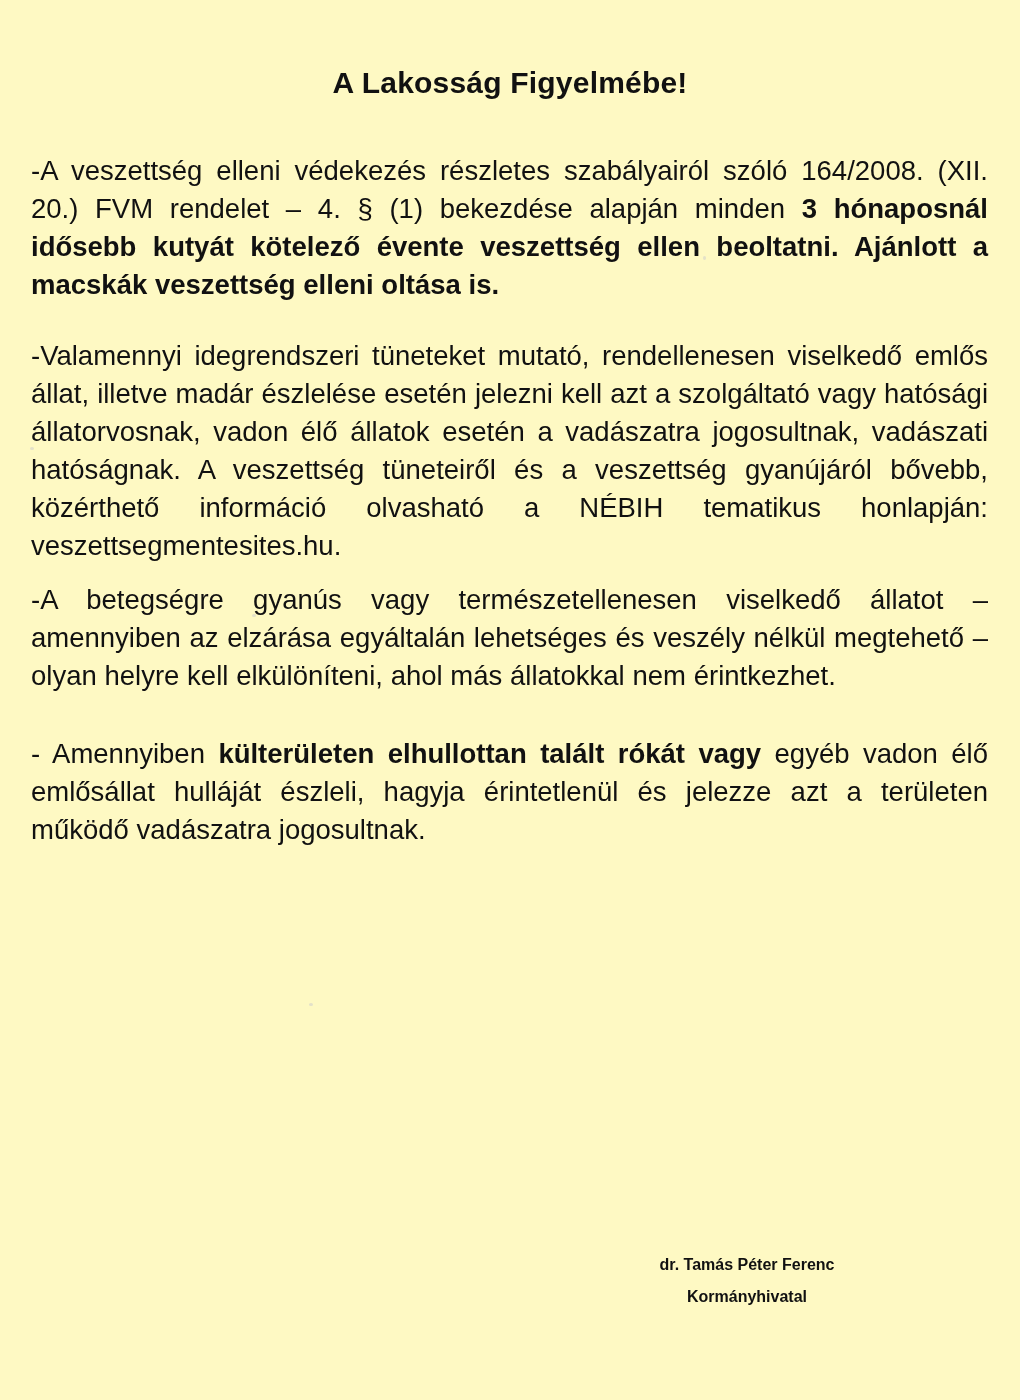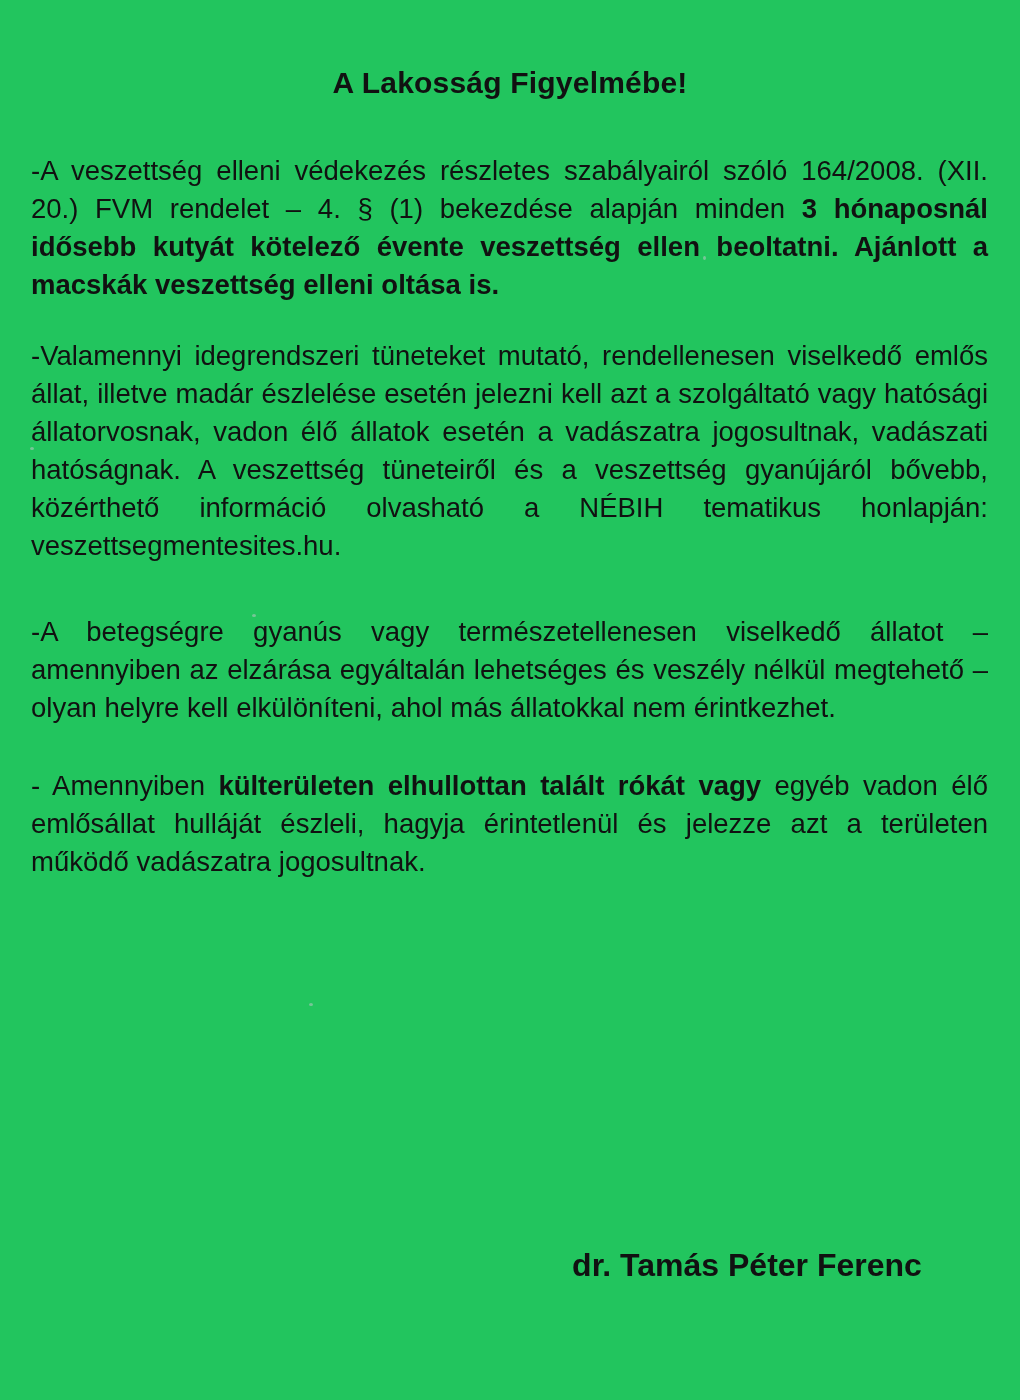--- a/index.html
+++ b/index.html
@@ -16,21 +16,21 @@
     overflow: hidden;
     position: relative;
     -webkit-font-smoothing: antialiased;
   }
 
   .page {
     position: absolute;
     inset: 0;
     width: 1020px;
     height: 1400px;
-    background: #22c55e;
+    background: #fef9c3;
   }
 
   
   .doc-title {
     position: absolute;
     top: 44px;
     left: 0;
     width: 1020px;
     text-align: center;
     font-size: 30px;
@@ -57,41 +57,41 @@
     color: #111111;
     word-spacing: 0.1px;
     hyphens: none;
   }
   .para:last-child { margin-bottom: 0; margin-top: 40px; }
 
   
   .para.p1 { margin-bottom: 45px; }
   .para.p2 { margin-bottom: 32px; }
   .para.p3 { margin-bottom: 33px; }
-  .para.p4 { margin-bottom: 48px; }
+  .para.p4 { margin-bottom: 16px; }
   .para.p5 { margin-bottom: 34px; }
 
   .para b,
   .para .bold {
     font-weight: bold;
   }
 
   
   .para { text-align-last: left; }
 
   
   .signature {
     position: absolute;
     top: 1249px;
     left: 507px;
     width: 480px;
     text-align: center;
   }
   .sig-line {
-    font-size: 32px;
+    font-size: 16px;
     line-height: 32px;
     font-weight: bold;
     color: #111111;
     white-space: nowrap;
   }
 
   
   .speck {
     position: absolute;
     background: #c9c9cf;
@@ -116,20 +116,21 @@
     <p class="para p4">-Valamennyi idegrendszeri tüneteket mutató, rendellenesen viselkedő emlős állat, illetve madár észlelése esetén jelezni kell azt a szolgáltató vagy hatósági állatorvosnak, vadon élő állatok esetén a vadászatra jogosultnak, vadászati hatóságnak. A veszettség tüneteiről és a veszettség gyanújáról bővebb, közérthető információ olvasható a NÉBIH tematikus honlapján: veszettsegmentesites.hu.</p>
 
     <p class="para p5">-A betegségre gyanús vagy természetellenesen viselkedő állatot – amennyiben az elzárása egyáltalán lehetséges és veszély nélkül megtehető – olyan helyre kell elkülöníteni, ahol más állatokkal nem érintkezhet.</p>
 
     <p class="para p6"><span>- Amennyiben </span><b>külterületen elhullottan talált rókát vagy</b><span> egyéb vadon élő emlősállat hulláját észleli, hagyja érintetlenül és jelezze azt a területen működő vadászatra jogosultnak.</span></p>
 
   </div>
 
   <div class="signature">
     <div class="sig-line">dr. Tamás Péter Ferenc</div>
+    <div class="sig-line">Kormányhivatal</div>
   </div>
 
   <span class="speck" style="left:703px;top:256px;width:3px;height:4px;"></span>
   <span class="speck" style="left:30px;top:447px;width:4px;height:3px;"></span>
   <span class="speck" style="left:252px;top:614px;width:4px;height:3px;"></span>
   <span class="speck" style="left:309px;top:1003px;width:4px;height:3px;"></span>
 
 </div>
 
 </body></html>

